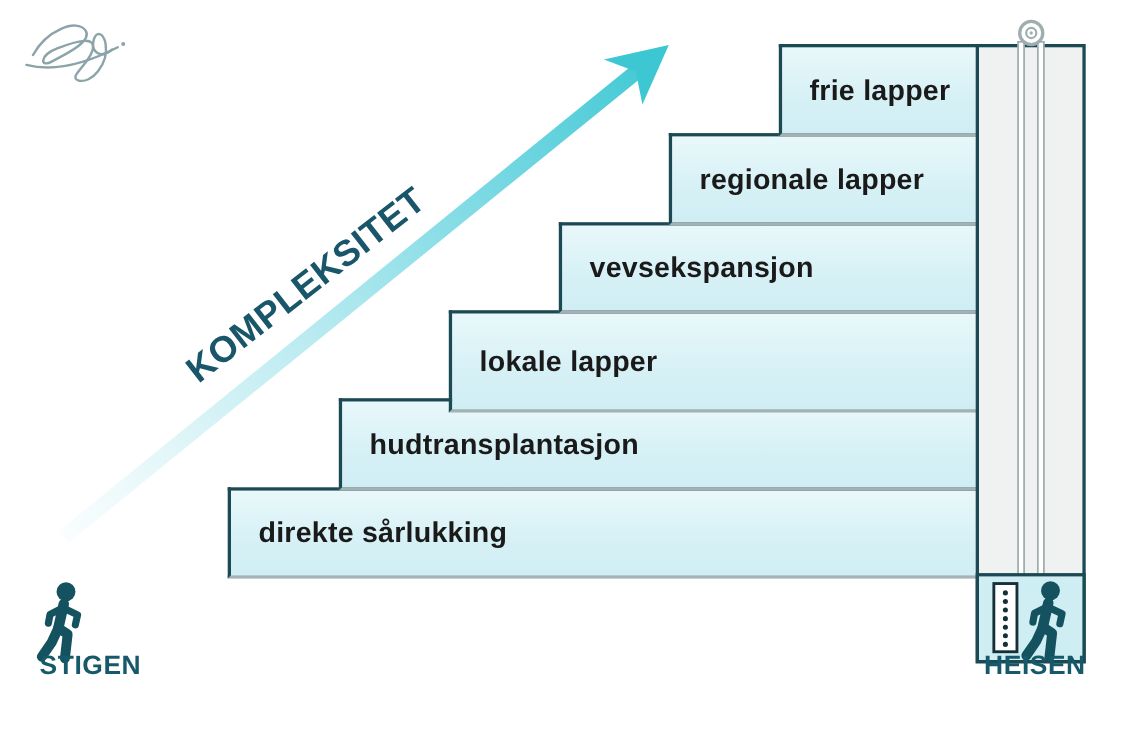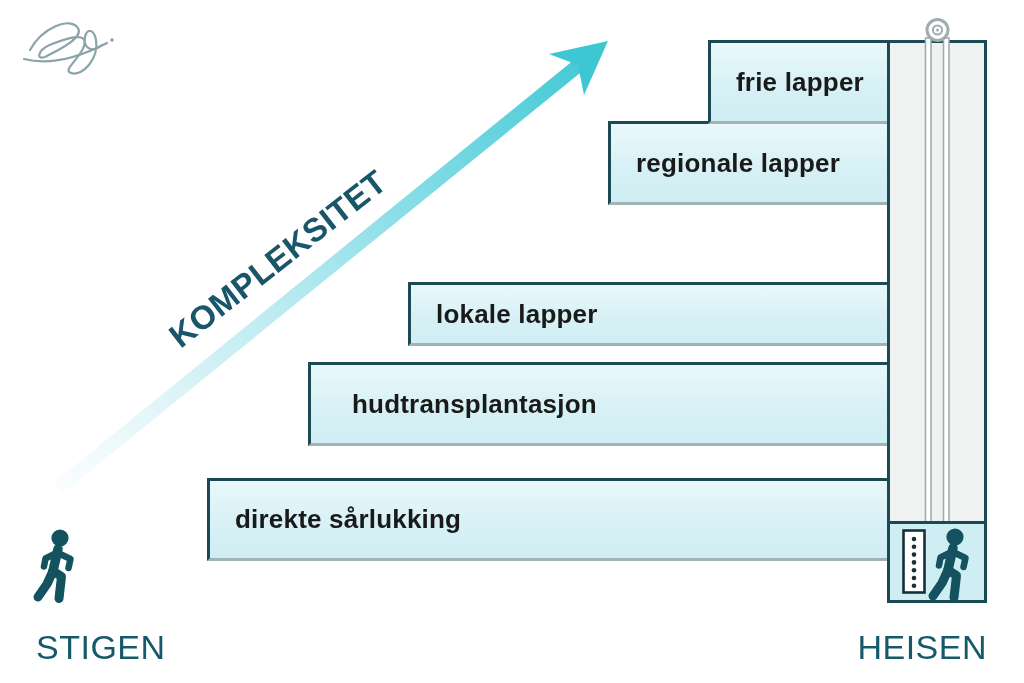--- a/index.html
+++ b/index.html
@@ -26,45 +26,48 @@
   .overlay{position:absolute;inset:0;z-index:2;pointer-events:none;}
   
   .complexity{
     position:absolute;left:118px;top:240px;width:320px;z-index:3;
     text-align:center;font-size:33px;font-weight:bold;color:#19566a;
     letter-spacing:0.5px;transform:rotate(-38deg);transform-origin:center;
     white-space:nowrap;
   }
   
   .caption{
-    position:absolute;top:628px;z-index:3;font-size:34px;font-weight:normal;
+    position:absolute;top:592px;z-index:3;font-size:24px;font-weight:bold;
     color:#16596a;letter-spacing:0.5px;white-space:nowrap;
   }
   .caption.left{left:36px;}
   .caption.right{right:37px;text-align:left;}
 </style>
 </head>
 <body>
 
 <div class="canvas">
 
   <div class="stairs">
     <div class="step" style="left:708px;top:40px;width:182px;height:84px;z-index:17;">
       <span class="step-label">frie lapper</span>
     </div>
     <div class="step" style="left:608px;top:121px;width:282px;height:84px;z-index:16;">
       <span class="step-label">regionale lapper</span>
     </div>
-    <div class="step" style="left:408px;top:282px;width:482px;height:64px;z-index:14;">
+    <div class="step" style="left:508px;top:202px;width:382px;height:83px;z-index:15;">
+      <span class="step-label">vevsekspansjon</span>
+    </div>
+    <div class="step" style="left:408px;top:282px;width:482px;height:93px;z-index:14;">
       <span class="step-label">lokale lapper</span>
     </div>
-    <div class="step" style="left:308px;top:362px;width:604px;height:84px;z-index:13;padding-left:16px;">
+    <div class="step" style="left:308px;top:362px;width:604px;height:84px;z-index:13;">
       <span class="step-label">hudtransplantasjon</span>
     </div>
-    <div class="step" style="left:207px;top:443px;width:683px;height:83px;z-index:12;margin-top:35px;">
+    <div class="step" style="left:207px;top:443px;width:683px;height:83px;z-index:12;">
       <span class="step-label">direkte sårlukking</span>
     </div>
   </div>
 
   <svg class="overlay" width="1024" height="683" viewBox="0 0 1024 683">
     <defs>
       <linearGradient id="arrowGrad" gradientUnits="userSpaceOnUse" x1="58" y1="488" x2="608" y2="41">
         <stop offset="0" stop-color="#d9f3f6" stop-opacity="0.15"></stop>
         <stop offset="0.25" stop-color="#c7eef3" stop-opacity="0.75"></stop>
         <stop offset="0.6" stop-color="#8fdfe8"></stop>

